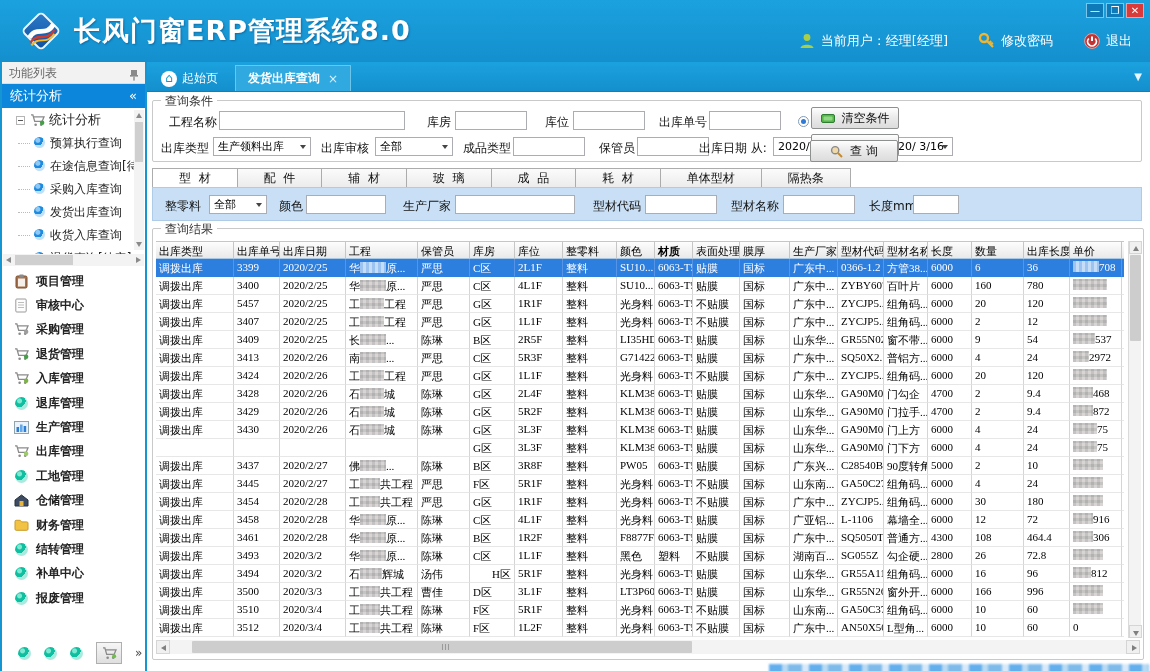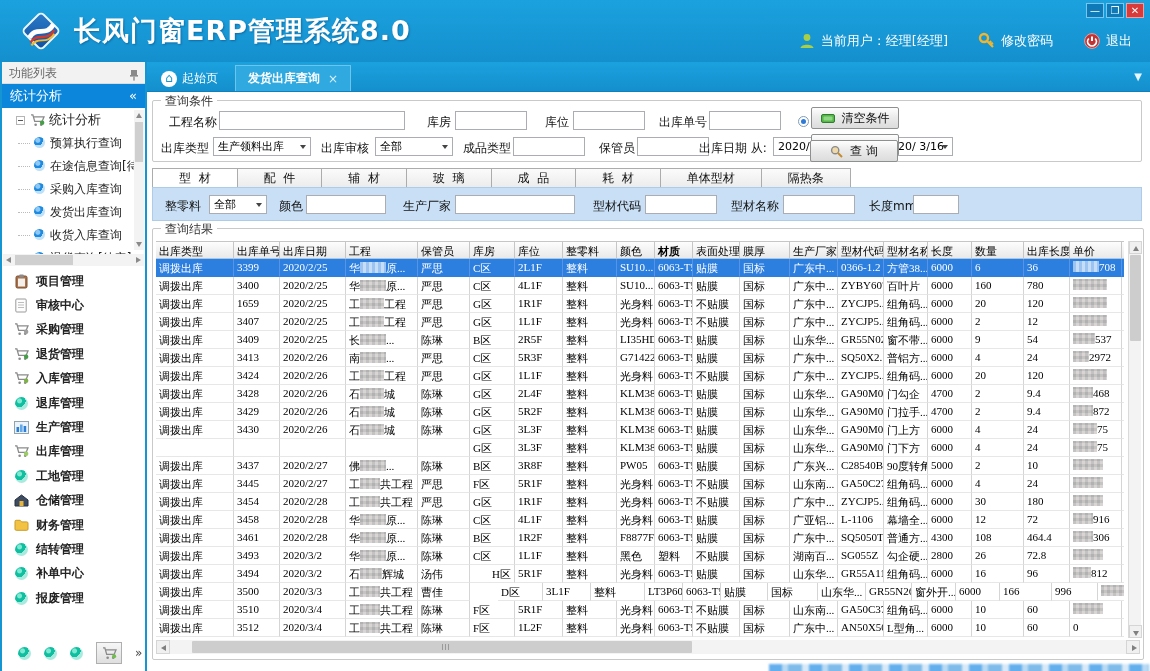--- a/index.html
+++ b/index.html
@@ -500,21 +500,21 @@
               <span class="td" style="width: 46px;">ZYBY607</span>
               <span class="td" style="width: 44px;">百叶片</span>
               <span class="td" style="width: 44px;">6000</span>
               <span class="td" style="width: 52px;">160</span>
               <span class="td" style="width: 46px;">780</span>
               <span class="td" style="width: 52px;"><span class="mosaic" style="width: 34px;"></span></span>
               <span class="td" style="width: 26px;">535</span>
             </div>
             <div class="tr">
               <span class="td" style="width: 78px;">调拨出库</span>
-              <span class="td" style="width: 46px;">1659</span>
+              <span class="td" style="width: 46px;">5457</span>
               <span class="td" style="width: 66px;">2020/2/25</span>
               <span class="td" style="width: 72px;"><span>工</span><span class="mosaic" style="width: 24px;"></span><span>工程</span></span>
               <span class="td" style="width: 52px;">严思</span>
               <span class="td" style="width: 45px;">G区</span>
               <span class="td" style="width: 48px;">1R1F</span>
               <span class="td" style="width: 54px;">整料</span>
               <span class="td" style="width: 38px;">光身料</span>
               <span class="td" style="width: 38px;">6063-T5</span>
               <span class="td" style="width: 47px;">不贴膜</span>
               <span class="td" style="width: 50px;">国标</span>
@@ -856,21 +856,21 @@
               <span class="td" style="width: 46px;">96</span>
               <span class="td" style="width: 52px;"><span class="mosaic" style="width: 18px;"></span><span>812</span></span>
               <span class="td" style="width: 26px;">411</span>
             </div>
             <div class="tr">
               <span class="td" style="width: 78px;">调拨出库</span>
               <span class="td" style="width: 46px;">3500</span>
               <span class="td" style="width: 66px;">2020/3/3</span>
               <span class="td" style="width: 72px;"><span>工</span><span class="mosaic" style="width: 20px;"></span><span>共工程</span></span>
               <span class="td" style="width: 52px;">曹佳</span>
-              <span class="td" style="width: 45px; margin-left: 28px;">D区</span>
+              <span class="td" style="width: 45px;">D区</span>
               <span class="td" style="width: 48px;">3L1F</span>
               <span class="td" style="width: 54px;">整料</span>
               <span class="td" style="width: 38px;">LT3P60</span>
               <span class="td" style="width: 38px;">6063-T5</span>
               <span class="td" style="width: 47px;">贴膜</span>
               <span class="td" style="width: 50px;">国标</span>
               <span class="td" style="width: 48px;">山东华...</span>
               <span class="td" style="width: 46px;">GR55N26</span>
               <span class="td" style="width: 44px;">窗外开...</span>
               <span class="td" style="width: 44px;">6000</span>

